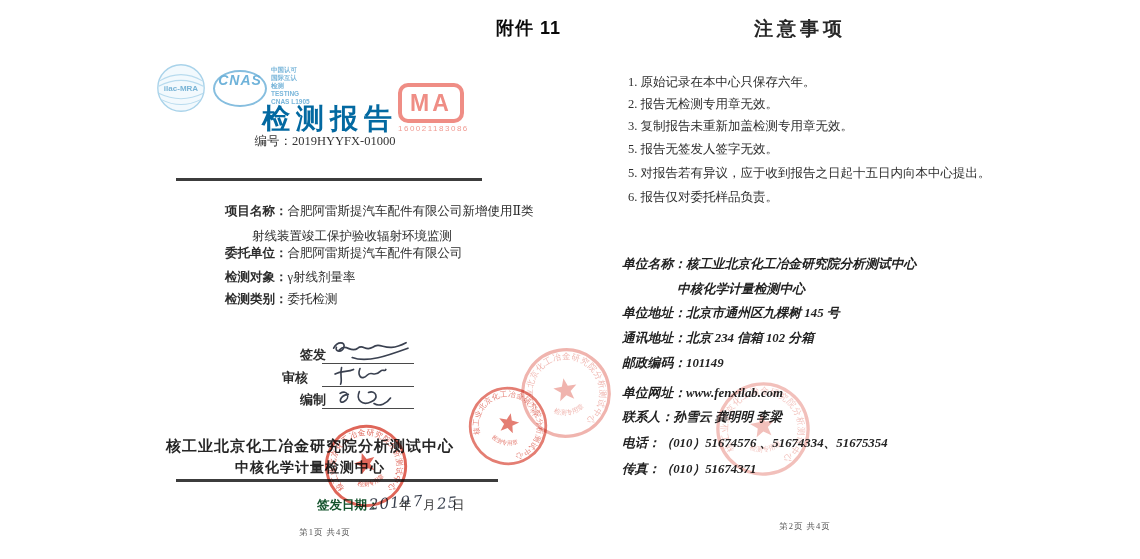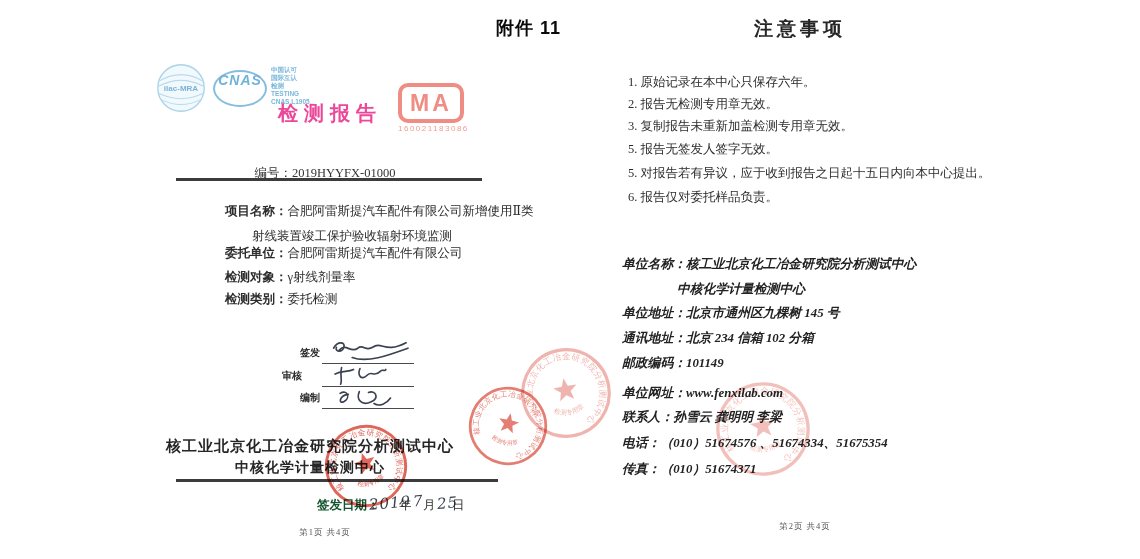--- a/index.html
+++ b/index.html
@@ -4,26 +4,26 @@
 <style>
   html,body{margin:0;padding:0;background:#ffffff;}
   .canvas{position:relative;width:1140px;height:559px;background:#ffffff;overflow:hidden;
           font-family:"Liberation Serif","DejaVu Serif",serif;color:#2d2d2d;}
   .abs{position:absolute;}
   .center{text-align:center;}
   
   .attach{font-family:"Liberation Sans","DejaVu Sans",sans-serif;font-weight:bold;
           font-size:18px;color:#0a0a0a;letter-spacing:1px;padding-left:32px;}
   
-  .report-title{font-size:20px;font-weight:bold;letter-spacing:6px;color:#ec4899;font-family:Liberation Mono, monospace;}
-  .report-no{font-size:12.5px;color:#333;margin-top:32px;}
+  .report-title{font-size:28px;font-weight:bold;letter-spacing:6px;color:#0369a1;font-family:Liberation Mono, monospace;}
+  .report-no{font-size:12.5px;color:#333;}
   .rule{background:#3c3c3c;height:3px;}
   .field{font-size:12.5px;color:#2d2d2d;white-space:nowrap;}
   .field .lab{font-weight:bold;}
-  .sign-label{font-size:10px;font-weight:600;color:#2d2d2d;}
+  .sign-label{font-size:13px;font-weight:600;color:#2d2d2d;}
   .sign-line{height:1.3px;background:#4a4a4a;}
   .org1{font-size:15px;font-weight:bold;letter-spacing:1px;color:#262626;}
   .org2{font-size:14px;font-weight:bold;letter-spacing:1px;color:#262626;}
   .datetxt{font-size:12.5px;font-weight:bold;color:#14532d;}
   .dateunit{font-size:12.5px;color:#2d2d2d;}
   .hw{font-style:italic;color:#39404e;font-size:15px;transform:rotate(-5deg);
       font-family:"DejaVu Serif",serif;letter-spacing:1px;}
   .pgfoot{font-size:8.5px;color:#555;letter-spacing:1px;}
   
   .accred-lines{font-size:6.5px;line-height:8px;color:#79b6da;font-weight:bold;

